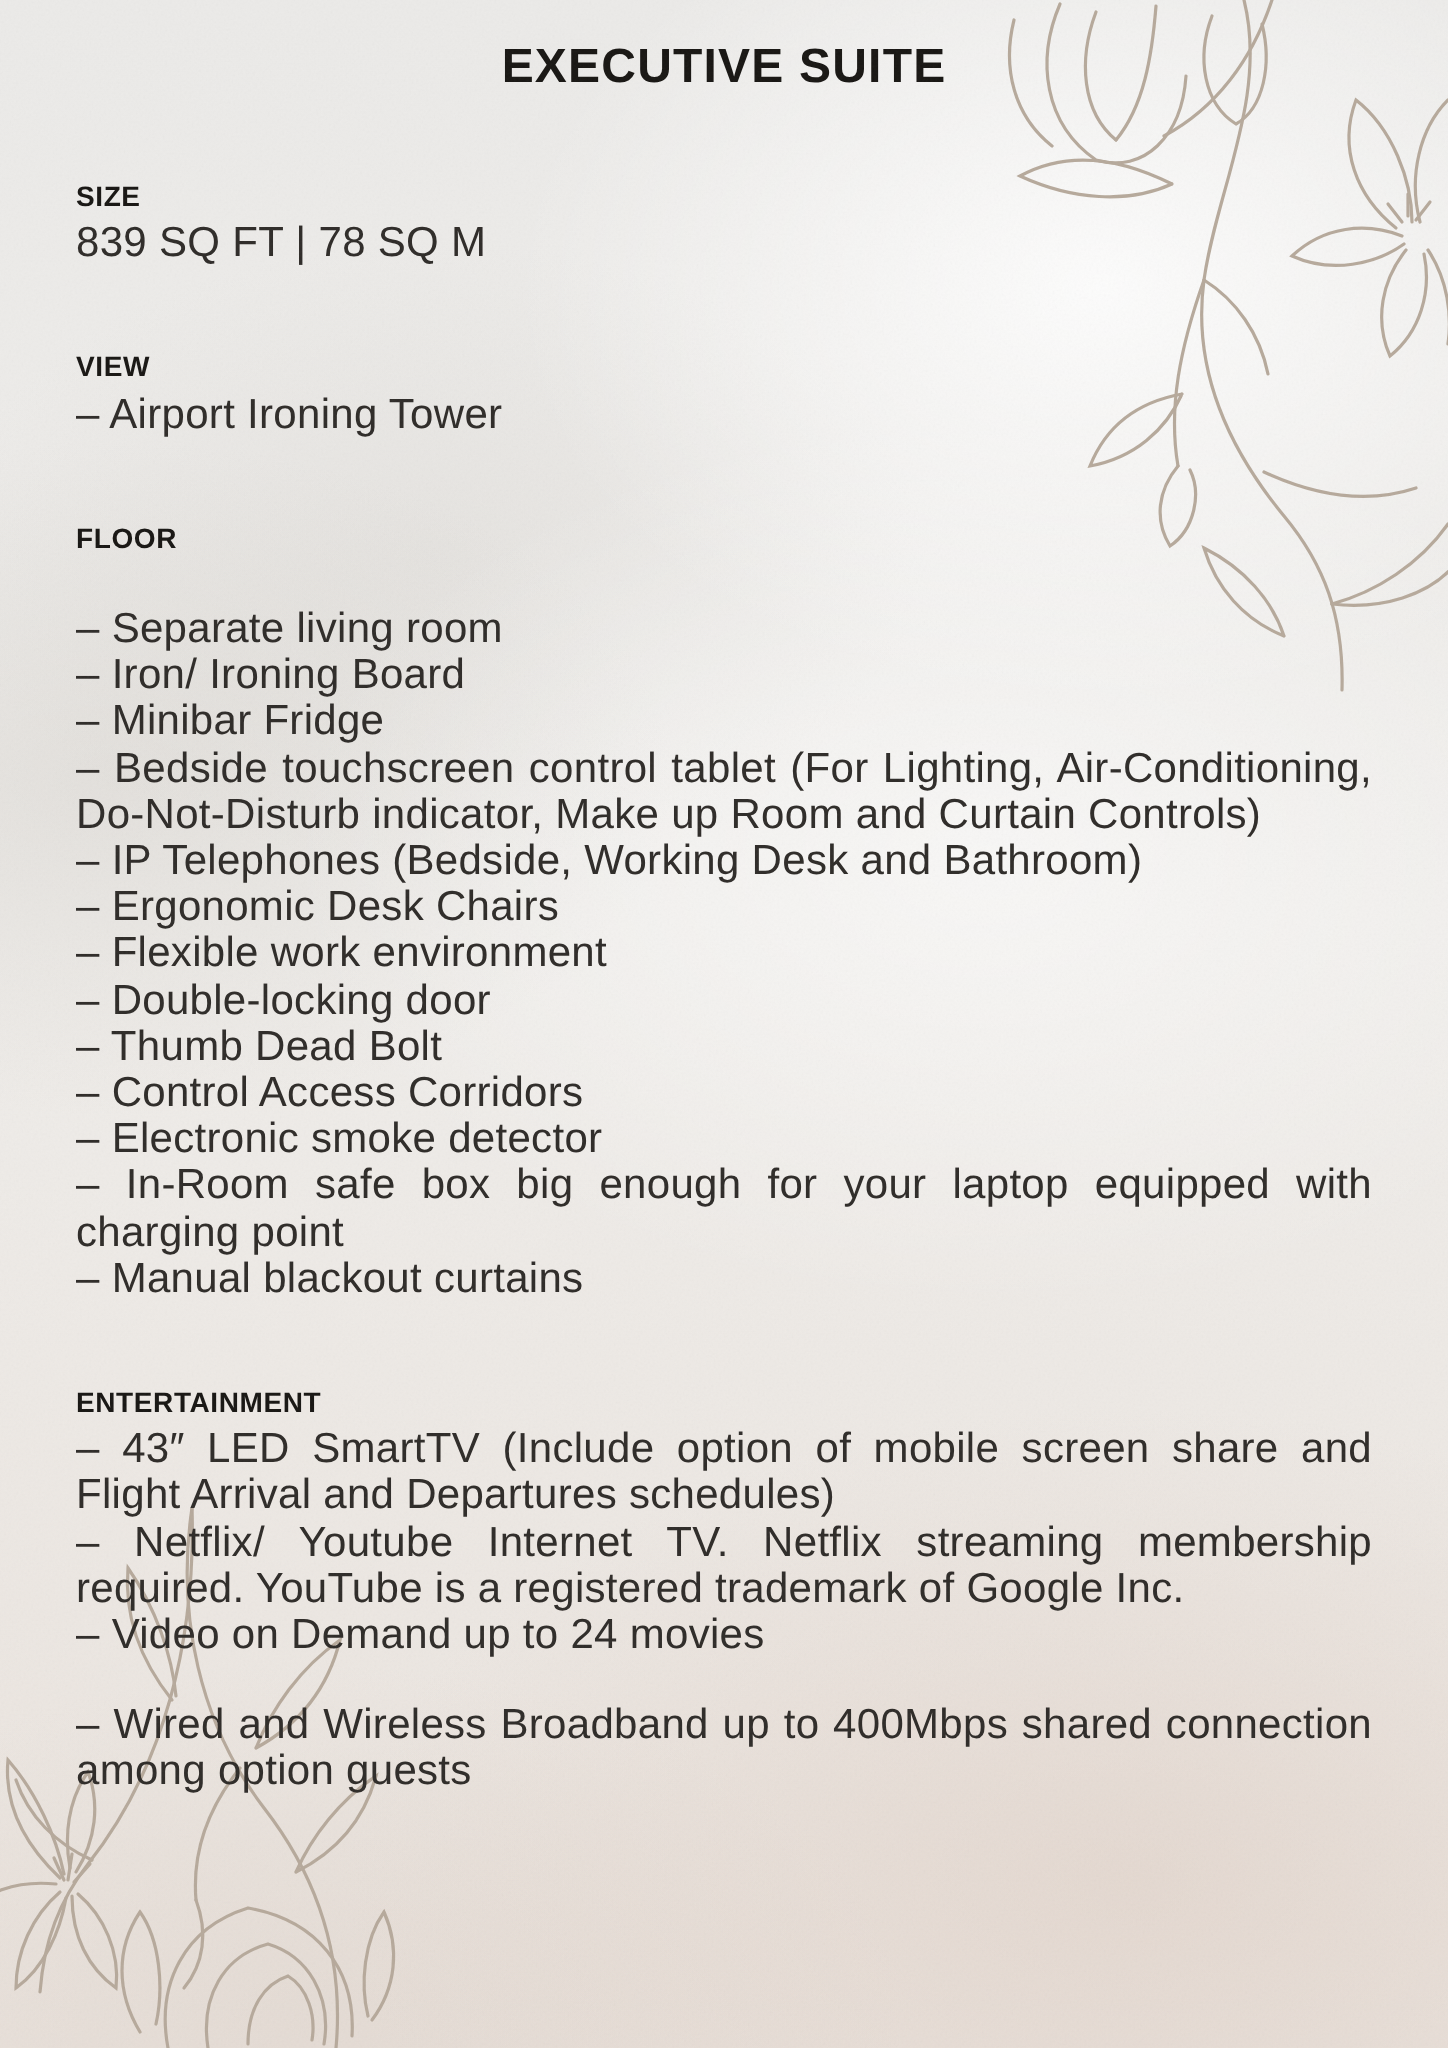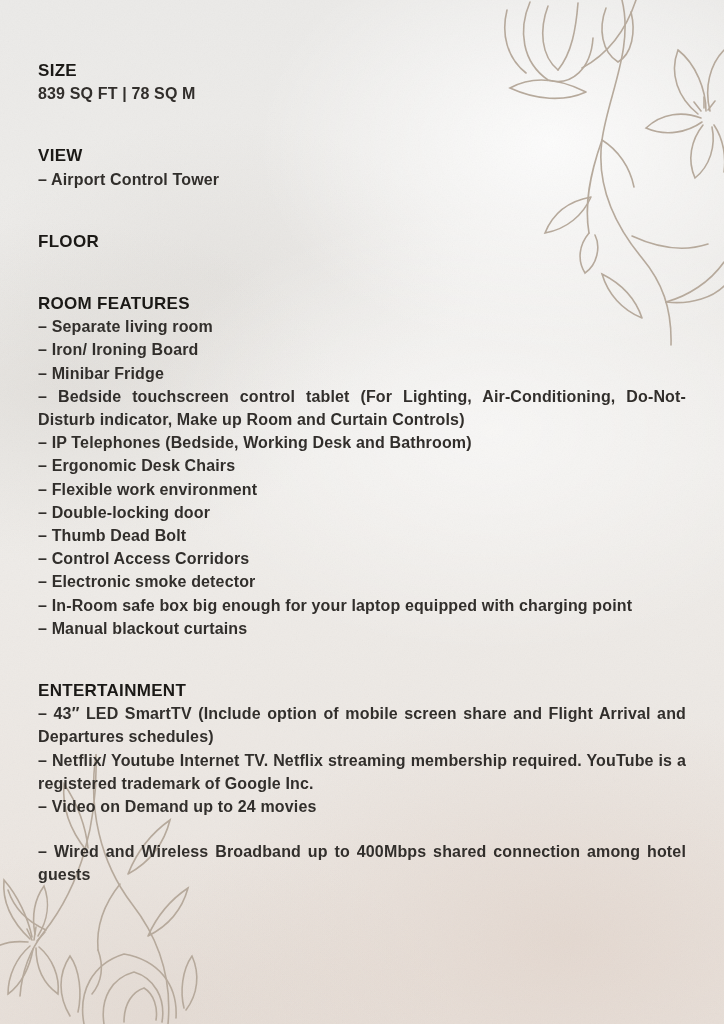--- a/index.html
+++ b/index.html
@@ -62,31 +62,31 @@
     font-size: 24px;
     line-height: 28px;
     font-weight: 700;
     letter-spacing: 0.6px;
     color: var(--heading);
     margin-bottom: 16px;
   }
   .section { margin-top: 22px; }
   .section:first-of-type { margin-top: 0; }
   .heading {
-    font-size: 17px;
+    font-size: 14px;
     line-height: 23.2px;
     font-weight: 700;
     letter-spacing: 0.3px;
     color: var(--heading);
     margin-top: 39px;
   }
   .item {
-    font-size: 16px;
+    font-size: 21px;
     line-height: 23.2px;
-    font-weight: 700;
+    font-weight: 400;
     letter-spacing: 0.15px;
     color: var(--text);
     text-align: justify;
   }
 </style>
 </head>
 <body>
 
 <div class="page">
 
@@ -145,34 +145,34 @@
     <path d="M186 256 C198 240, 200 220, 192 202 C182 216, 180 238, 184 254"></path>
 
     <path d="M86 96 C70 76, 62 54, 64 30 C78 50, 86 74, 88 94"></path>
     <path d="M128 120 C150 108, 164 90, 170 66 C150 80, 136 100, 128 120"></path>
     <path d="M46 176 C28 168, 14 154, 8 136"></path>
     <path d="M148 182 C168 172, 182 156, 188 134 C170 146, 156 164, 148 182"></path>
     <path d="M98 196 C104 212, 102 228, 92 240"></path>
   </svg>
 
   <div class="content">
+    <h1 class="doc-title">EXECUTIVE SUITE</h1>
     <div>
         <section class="section">
           <h2 class="heading">SIZE</h2>
           <p class="item">839 SQ FT | 78 SQ M</p>
         </section>
         <section class="section">
           <h2 class="heading">VIEW</h2>
-          <p class="item">– Airport Control Tower</p>
+          <p class="item">– Airport Ironing Tower</p>
         </section>
         <section class="section">
           <h2 class="heading">FLOOR</h2>
         </section>
         <section class="section">
-          <h2 class="heading">ROOM FEATURES</h2>
           <p class="item">– Separate living room</p>
           <p class="item">– Iron/ Ironing Board</p>
           <p class="item">– Minibar Fridge</p>
           <p class="item">– Bedside touchscreen control tablet (For Lighting, Air-Conditioning, Do-Not-Disturb indicator, Make up Room and Curtain Controls)</p>
           <p class="item">– IP Telephones (Bedside, Working Desk and Bathroom)</p>
           <p class="item">– Ergonomic Desk Chairs</p>
           <p class="item">– Flexible work environment</p>
           <p class="item">– Double-locking door</p>
           <p class="item">– Thumb Dead Bolt</p>
           <p class="item">– Control Access Corridors</p>
@@ -180,21 +180,21 @@
           <p class="item">– In-Room safe box big enough for your laptop equipped with charging point</p>
           <p class="item">– Manual blackout curtains</p>
         </section>
         <section class="section">
           <h2 class="heading">ENTERTAINMENT</h2>
           <p class="item">– 43″ LED SmartTV (Include option of mobile screen share and Flight Arrival and Departures schedules)</p>
           <p class="item">– Netflix/ Youtube Internet TV. Netflix streaming membership required. YouTube is a registered trademark of Google Inc.</p>
           <p class="item">– Video on Demand up to 24 movies</p>
         </section>
         <section class="section">
-          <p class="item">– Wired and Wireless Broadband up to 400Mbps shared connection among hotel guests</p>
+          <p class="item">– Wired and Wireless Broadband up to 400Mbps shared connection among option guests</p>
         </section>
       </div>
   </div>
 
   <svg class="grain" width="724" height="1024" aria-hidden="true">
     <filter id="paperNoise">
       <feTurbulence type="fractalNoise" baseFrequency="0.82" numOctaves="2" stitchTiles="stitch"></feTurbulence>
       <feColorMatrix type="saturate" values="0"></feColorMatrix>
     </filter>
     <rect width="724" height="1024" filter="url(#paperNoise)" opacity="0.05"></rect>

